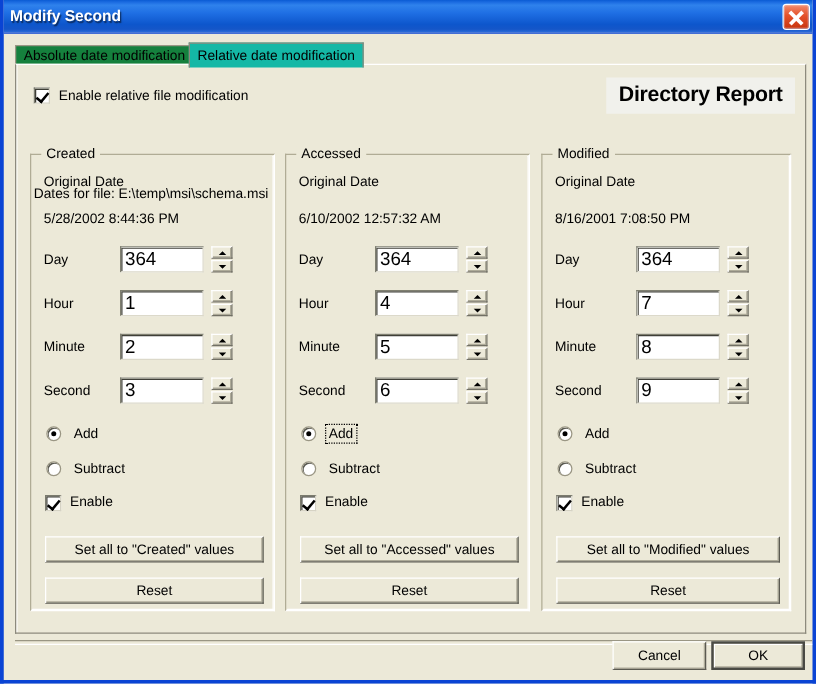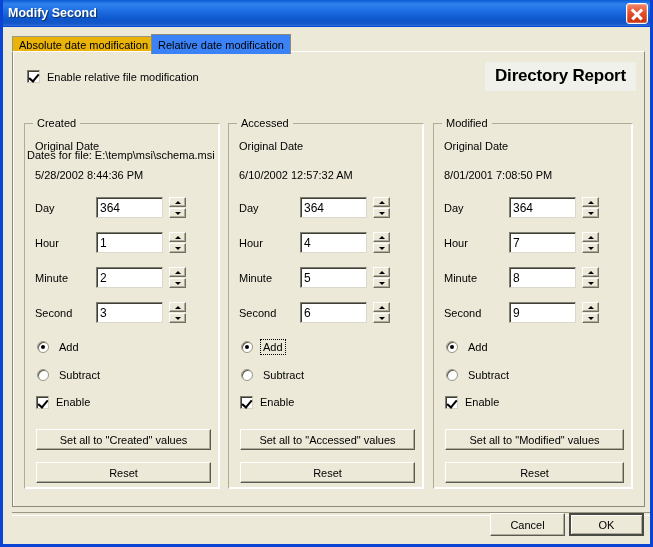--- a/index.html
+++ b/index.html
@@ -92,28 +92,28 @@
     border-bottom: none;
     padding: 1px 6px 0 6px;
     font-size: 11px;
     line-height: 15px;
     white-space: nowrap;
     cursor: pointer;
   }
   .tab.inactive {
     top: 2px;
     height: 16px;
-    background: #eab308;
+    background: #15803d;
     border-color: #9a9684;
   }
   .tab.active {
     top: 0px;
     height: 20px;
     line-height: 17px;
-    background: #3b82f6;
+    background: #14b8a6;
     z-index: 4;
     border: 1px solid #8d8a7d;
     border-bottom: none;
     padding-top: 2px;
   }
   #tab-absolute { left: 0px; }
   #tab-relative { left: 139px; }
 
   
   #tabpanel {
@@ -250,21 +250,21 @@
     top: 0;
     width: 67px;
     height: 21px;
     box-sizing: border-box;
     background: #ffffff;
     border: 1px solid #7f7f70;
     border-right-color: #dcd9ca;
     border-bottom-color: #dcd9ca;
     box-shadow: inset 1px 1px 0 #3f3f38;
     font-family: "Liberation Sans", sans-serif;
-    font-size: 12px;
+    font-size: 15px;
     color: #000000;
     padding: 0 0 0 3px;
     outline: none;
   }
   #group-modified .field-input { left: 75px; }
   .spinner {
     position: absolute;
     left: 144px;
     top: 0;
     width: 17px;
@@ -568,21 +568,21 @@
       </div>
 
       <button class="gb-button setall">Set all to "Accessed" values</button>
       <button class="gb-button reset">Reset</button>
     </div>
 
     <div class="groupbox" id="group-modified">
       <div class="inner-border"></div>
       <div class="group-title">Modified</div>
       <div class="original-date-label">Original Date</div>
-      <div class="original-date-value">8/01/2001 7:08:50 PM</div>
+      <div class="original-date-value">8/16/2001 7:08:50 PM</div>
 
       <div class="field-row r0">
         <span class="field-label">Day</span>
         <input class="field-input" type="text" value="364" style="">
         <div class="spinner">
           <div class="spin-btn up">
               <span class="arrow"></span>
             </div>
           <div class="spin-btn down">
               <span class="arrow"></span>

